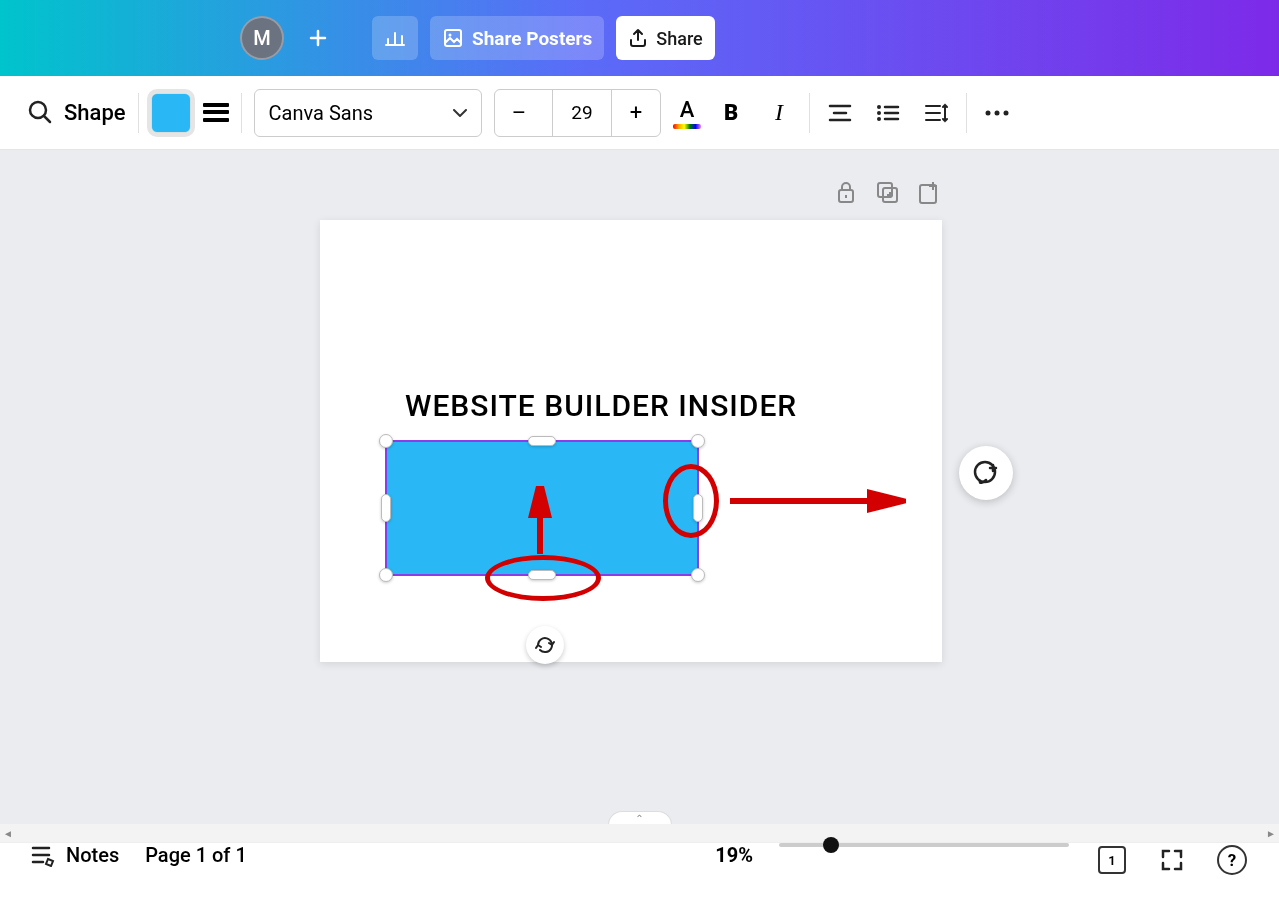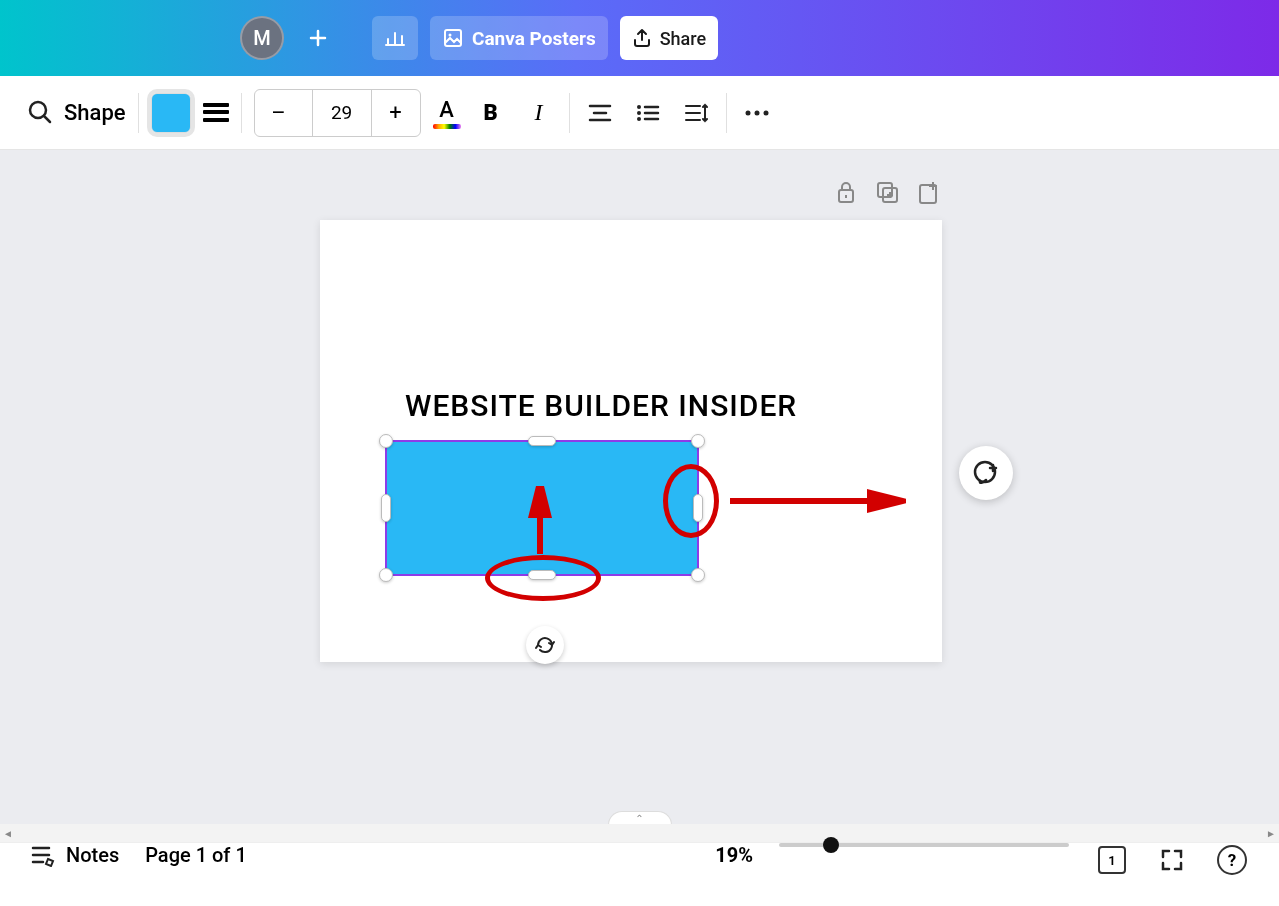--- a/index.html
+++ b/index.html
@@ -96,21 +96,21 @@
     <svg width="22" height="22" viewBox="0 0 22 22">
         <path d="M4 18V12M11 18V6M18 18V9M2 18h18" stroke="#fff" stroke-width="2" stroke-linecap="round"></path>
       </svg>
   </div>
   <div class="hdr-btn print">
     <svg width="22" height="22" viewBox="0 0 22 22">
         <rect x="3" y="3" width="16" height="16" rx="2" stroke="#fff" stroke-width="2" fill="none"></rect>
         <circle cx="8" cy="8" r="1.5" fill="#fff"></circle>
         <path d="M3 16l5-5 4 4 3-3 4 4" stroke="#fff" stroke-width="2" fill="none"></path>
       </svg>
-    <span>Canva Posters</span>
+    <span>Share Posters</span>
   </div>
   <div class="hdr-btn share">
     <svg width="20" height="20" viewBox="0 0 20 20">
         <path d="M10 2v10M6 6l4-4 4 4M3 12v4a2 2 0 002 2h10a2 2 0 002-2v-4" stroke="#1a1a1a" stroke-width="2" fill="none" stroke-linecap="round" stroke-linejoin="round"></path>
       </svg>
     <span>Share</span>
   </div>
 </div>
 
 <div class="toolbar">
@@ -122,20 +122,26 @@
     <span class="shape-label">Shape</span>
   </div>
   <div class="divider"></div>
   <div class="color-swatch"></div>
   <div class="border-style">
       <div></div>
       <div></div>
       <div></div>
     </div>
   <div class="divider"></div>
+  <div class="font-dd">
+    <span>Canva Sans</span>
+    <svg width="14" height="8" viewBox="0 0 14 8">
+        <path d="M1 1l6 6 6-6" stroke="#333" stroke-width="2" fill="none" stroke-linecap="round"></path>
+      </svg>
+  </div>
   <div class="num-group">
     <div class="num-btn">–</div>
     <div class="num-val">29</div>
     <div class="num-btn">+</div>
   </div>
   <div class="text-color">
     <span class="letter">A</span>
     <div class="rainbow"></div>
   </div>
   <div class="tb-icon" style="font-weight:900;font-size:22px">B</div>

